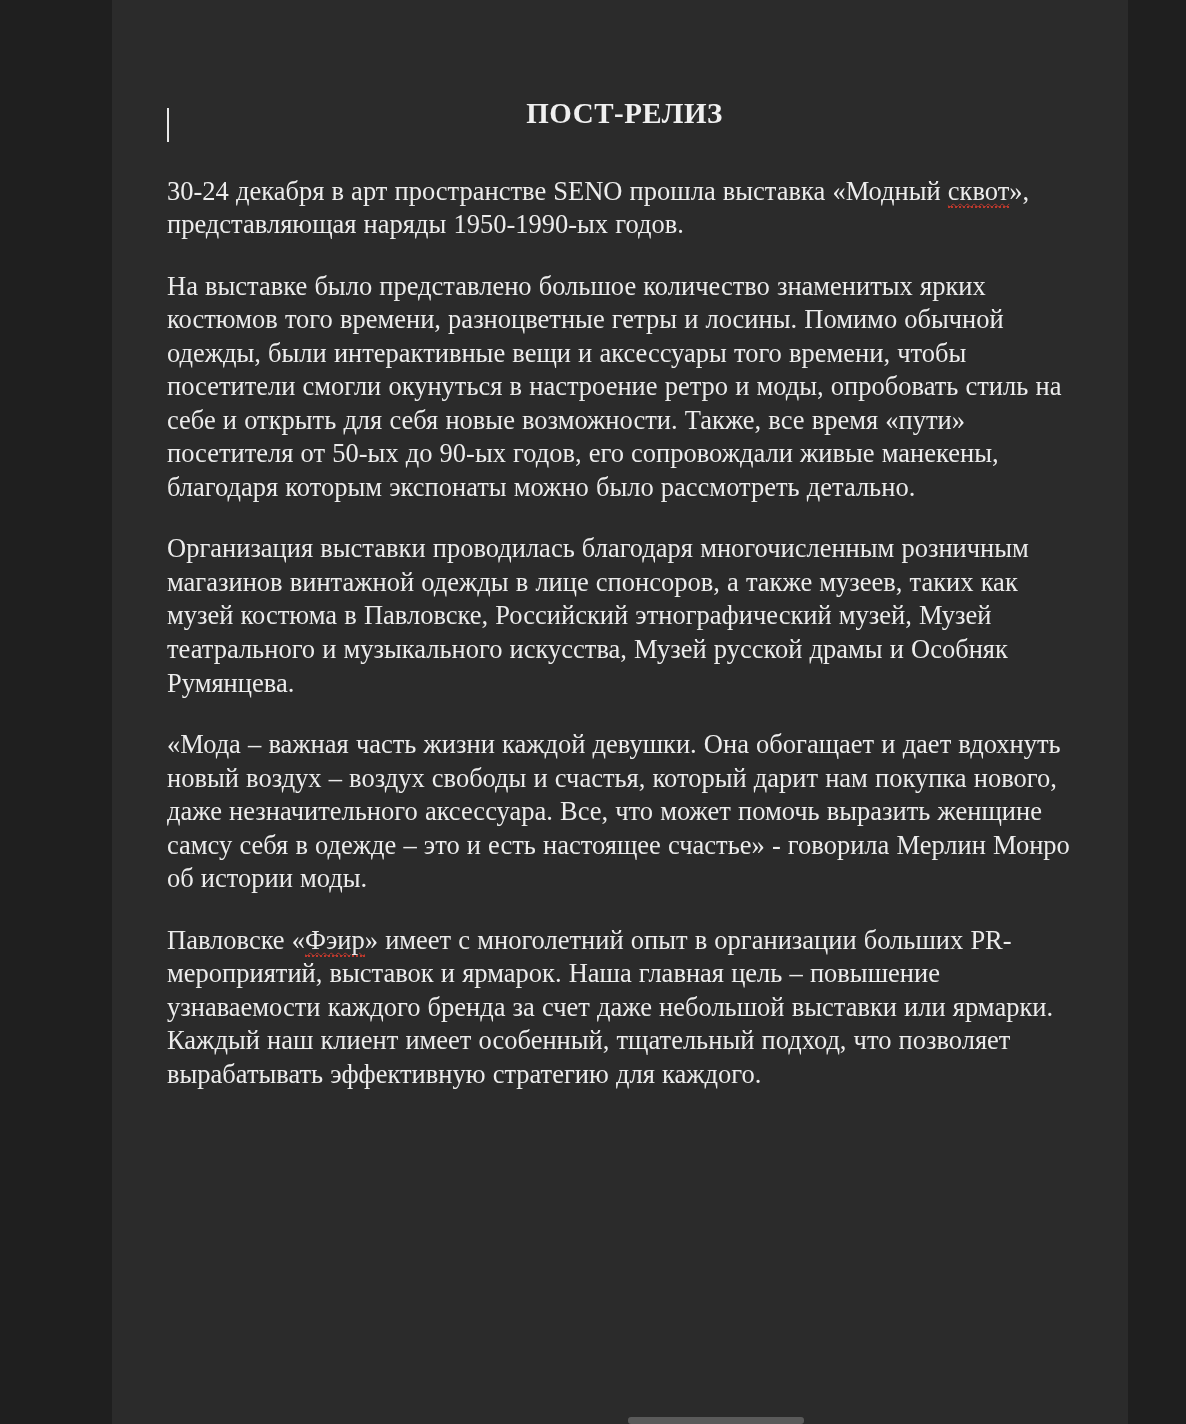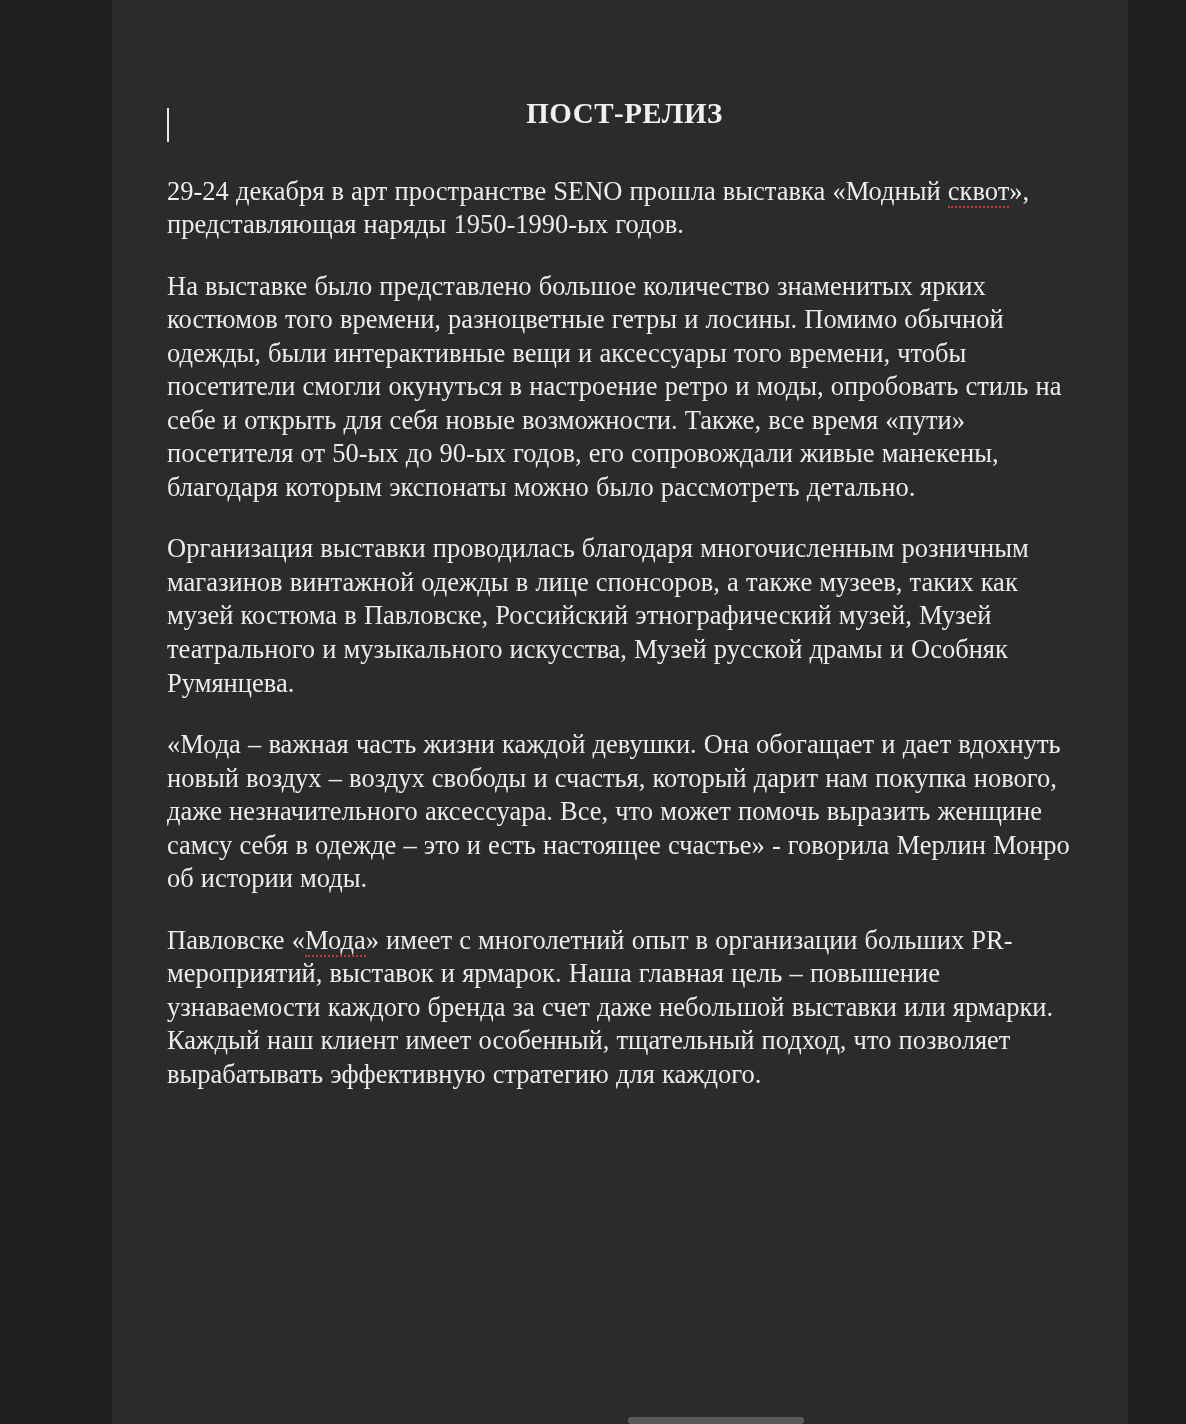--- a/index.html
+++ b/index.html
@@ -72,20 +72,21 @@
     margin: 0 0 28px 0;
     color: #ececec;
     text-align: left;
     word-spacing: 0.5px;
   }
   p.para:last-child {
     margin-bottom: 0;
   }
   .spell {
     border-bottom: 2px dotted #c0392b;
+    text-decoration: underline;
     text-decoration-style: wavy;
     text-decoration-color: #b4382f;
     text-decoration-thickness: 1px;
     text-underline-offset: 3px;
   }
   .bottom-bar {
     position: absolute;
     left: 628px;
     bottom: 0;
     width: 176px;
@@ -102,25 +103,25 @@
   <div class="left-gutter"></div>
   <div class="right-gutter"></div>
 
   <div class="doc">
 
     <div class="caret"></div>
 
     <div class="content">
       <h1 class="title">ПОСТ-РЕЛИЗ</h1>
       <div id="paragraphs">
-          <p class="para"><span>29-24 декабря в арт пространстве SENO прошла выставка «Модный </span><span class="spell">сквот</span><span>», представляющая наряды 1950-1990-ых годов.</span></p>
+          <p class="para"><span>30-24 декабря в арт пространстве SENO прошла выставка «Модный </span><span class="spell">сквот</span><span>», представляющая наряды 1950-1990-ых годов.</span></p>
           <p class="para"><span>На выставке было представлено большое количество знаменитых ярких костюмов того времени, разноцветные гетры и лосины. Помимо обычной одежды, были интерактивные вещи и аксессуары того времени, чтобы посетители смогли окунуться в настроение ретро и моды, опробовать стиль на себе и открыть для себя новые возможности. Также, все время «пути» посетителя от 50-ых до 90-ых годов, его сопровождали живые манекены, благодаря которым экспонаты можно было рассмотреть детально.</span></p>
           <p class="para"><span>Организация выставки проводилась благодаря многочисленным розничным магазинов винтажной одежды в лице спонсоров, а также музеев, таких как музей костюма в Павловске, Российский этнографический музей, Музей театрального и музыкального искусства, Музей русской драмы и Особняк Румянцева.</span></p>
           <p class="para"><span>«Мода – важная часть жизни каждой девушки. Она обогащает и дает вдохнуть новый воздух – воздух свободы и счастья, который дарит нам покупка нового, даже незначительного аксессуара. Все, что может помочь выразить женщине самсу себя в одежде – это и есть настоящее счастье» - говорила Мерлин Монро об истории моды.</span></p>
-          <p class="para"><span>Павловске «</span><span class="spell">Мода</span><span>» имеет с многолетний опыт в организации больших PR-мероприятий, выставок и ярмарок. Наша главная цель – повышение узнаваемости каждого бренда за счет даже небольшой выставки или ярмарки. Каждый наш клиент имеет особенный, тщательный подход, что позволяет вырабатывать эффективную стратегию для каждого.</span></p>
+          <p class="para"><span>Павловске «</span><span class="spell">Фэир</span><span>» имеет с многолетний опыт в организации больших PR-мероприятий, выставок и ярмарок. Наша главная цель – повышение узнаваемости каждого бренда за счет даже небольшой выставки или ярмарки. Каждый наш клиент имеет особенный, тщательный подход, что позволяет вырабатывать эффективную стратегию для каждого.</span></p>
         </div>
     </div>
 
   </div>
 
   <div class="bottom-bar"></div>
 
 </div>
 
 </body></html>

